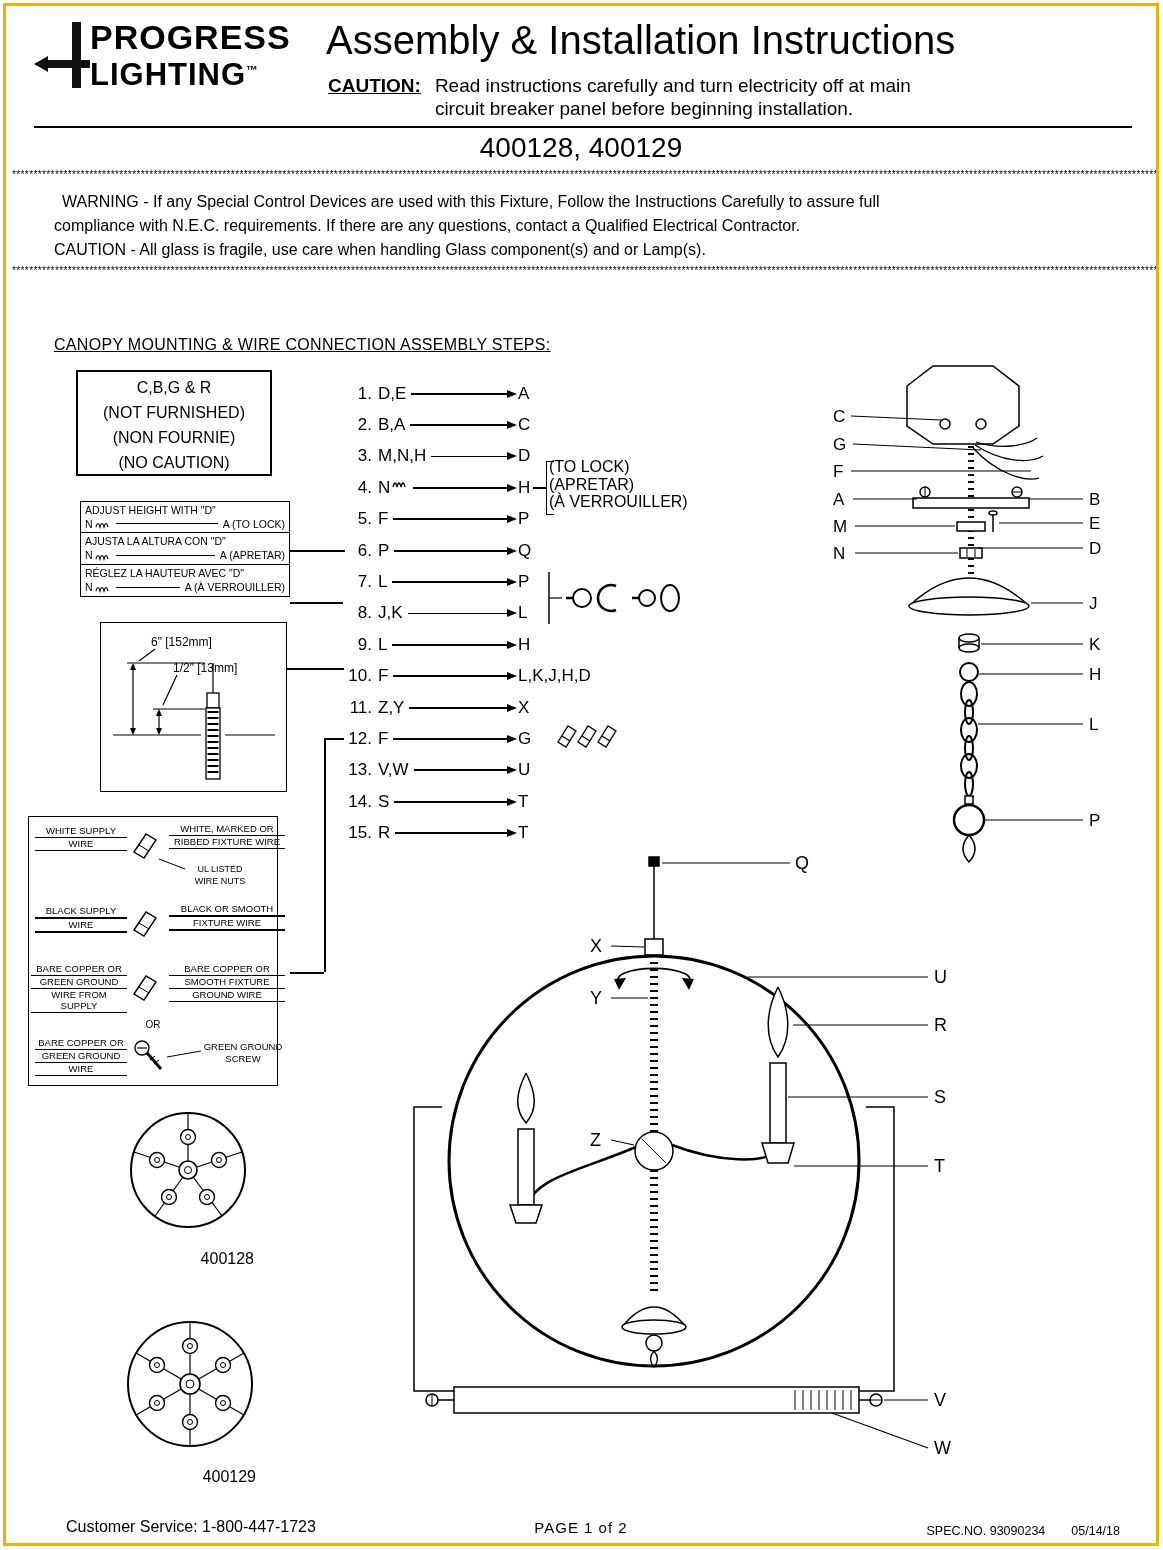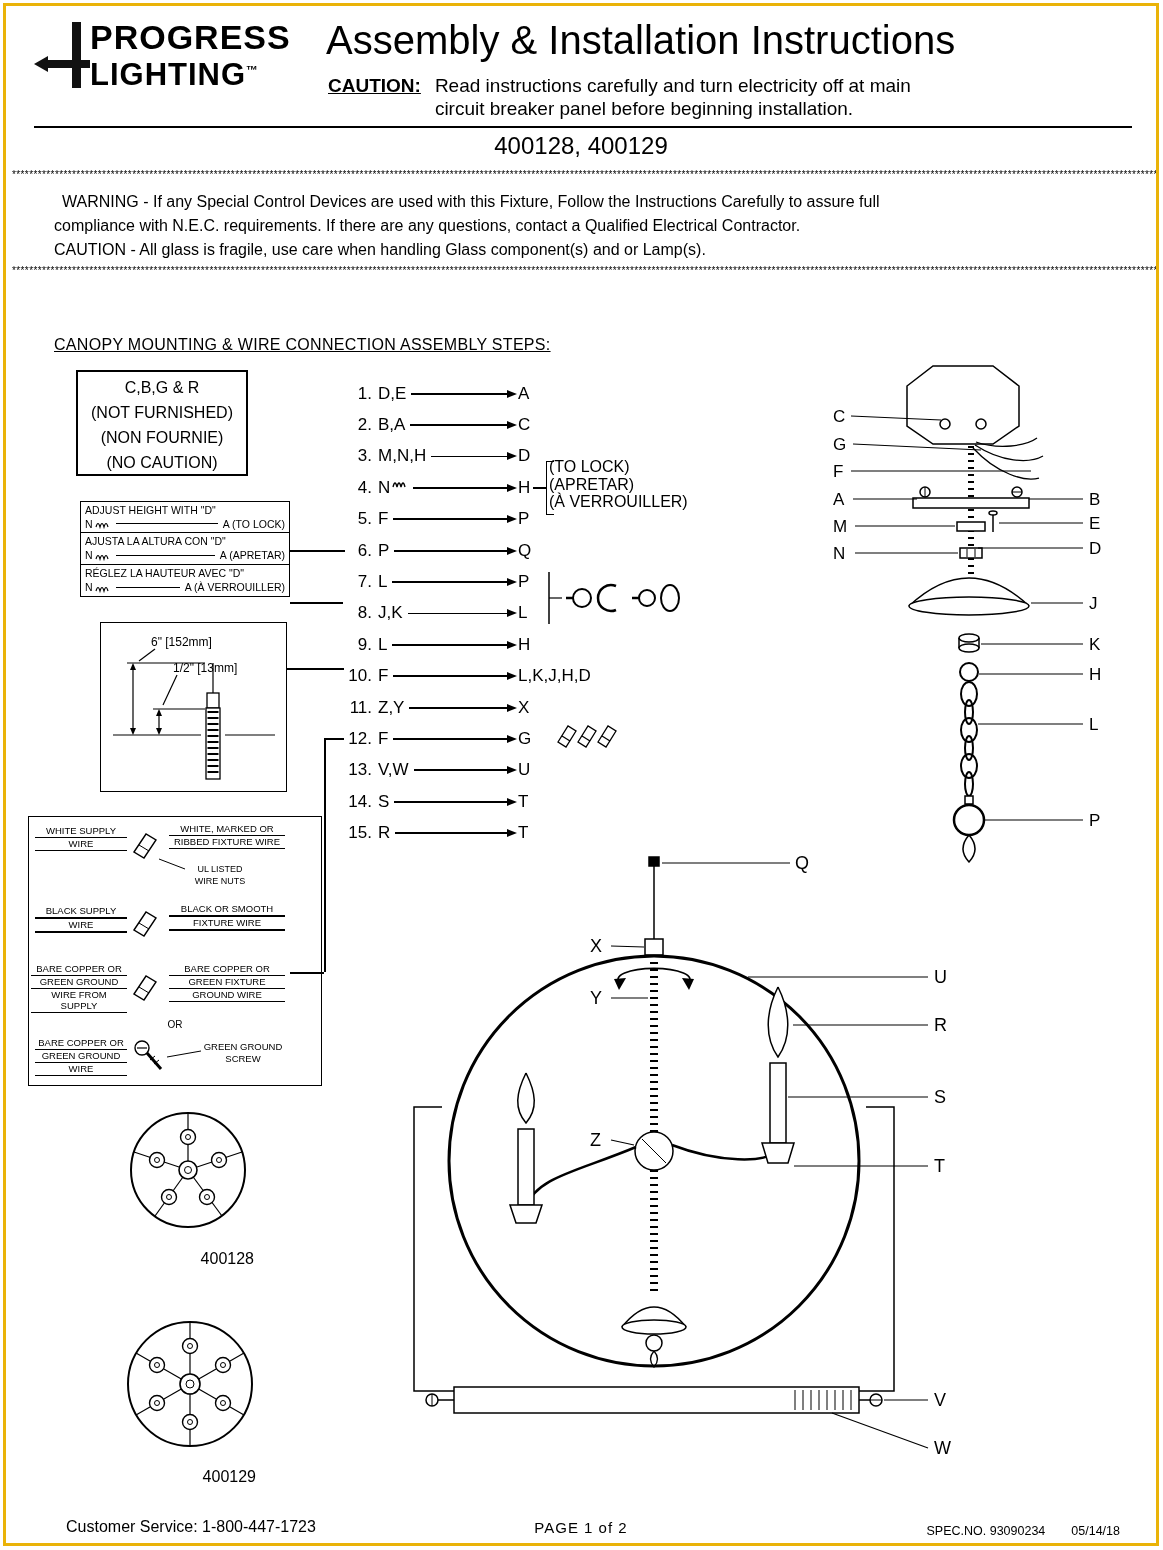--- a/index.html
+++ b/index.html
@@ -12,36 +12,36 @@
 
   
   .logo{left:26px;top:14px;width:290px;height:96px}
   .logo-line1{font-size:34px;font-weight:800;letter-spacing:1px;line-height:34px;margin-left:58px}
   .logo-line2{font-size:31px;font-weight:800;letter-spacing:1px;line-height:33px;margin-left:58px}
   .tm{font-size:12px;vertical-align:super}
   .hdr-title{left:320px;top:12px;font-size:40px;line-height:44px;white-space:nowrap}
   .caution-row{left:322px;top:68px;display:flex;gap:14px;font-size:19px;line-height:23px}
   .caution-label{font-weight:bold;text-decoration:underline;white-space:nowrap}
   .hr{left:28px;top:120px;width:1098px;height:0;border-top:2px solid #000}
-  .models{left:0;top:126px;width:100%;text-align:center;font-size:24px}
+  .models{left:0;top:126px;width:100%;text-align:center;font-size:28px}
   .stars{left:6px;width:1144px;font-size:10px;line-height:10px;white-space:nowrap;overflow:hidden;letter-spacing:.4px}
   .warning{left:48px;top:184px;width:1072px;font-size:16px;line-height:24px}
   .warning .l1{padding-left:8px}
   .section-title{left:48px;top:330px;font-size:16px;text-decoration:underline;letter-spacing:.3px}
 
   
-  .nf-box{left:70px;top:364px;width:172px;height:106px;border:2px solid #000;text-align:center;
+  .nf-box{left:70px;top:364px;width:196px;height:106px;border:2px solid #000;text-align:center;
           font-size:16px;line-height:25px;padding-top:3px}
   .adj-box{left:74px;top:496px;width:210px}
   .adj-sec{border:1.3px solid #000;margin-top:-1.3px;padding:2px 4px 3px;font-size:10.5px;line-height:12px;background:#fff}
   .adj-row{display:flex;align-items:center;gap:2px;margin-top:2px;white-space:nowrap}
   .adj-line{flex:1;border-top:1.4px solid #000;margin:0 3px}
   .meas-box{left:94px;top:616px;width:187px;height:170px;border:1.5px solid #000}
   .dim{position:absolute;font-size:12px;white-space:nowrap}
-  .wire-box{left:22px;top:810px;width:294px;height:270px;border:1.5px solid #000}
+  .wire-box{left:22px;top:810px;width:250px;height:270px;border:1.5px solid #000}
   .wlab{position:absolute;font-size:9.5px;line-height:11px;text-align:center}
   .wlab div{border-bottom:1.2px solid #000;padding:0 1px 1px}
   .wlab.thick div{border-bottom-width:2.6px}
   .wlab.mid div{border-bottom-width:1.7px}
   .wlab.noline div{border-bottom:none}
   .or-label{position:absolute;left:0;top:202px;width:100%;text-align:center;font-size:10px}
   .fixture-label{font-size:16px;text-align:right}
 
   
   .steps{left:338px;top:372px}
@@ -207,21 +207,21 @@
       <line x1="8" y1="14" x2="18" y2="20" stroke="#000" stroke-width="1"></line>
     </svg>
 
     <div class="wlab mid" style="left:2px;top:146px;width:96px">
       <div>BARE COPPER OR</div>
       <div>GREEN GROUND</div>
       <div>WIRE FROM SUPPLY</div>
     </div>
     <div class="wlab mid" style="left:140px;top:146px;width:116px">
       <div>BARE COPPER OR</div>
-      <div>GREEN FIXTURE</div>
+      <div>SMOOTH FIXTURE</div>
       <div>GROUND WIRE</div>
     </div>
     <svg width="28" height="30" style="position:absolute;left:102px;top:156px">
       <polygon points="3,21 15,3 25,9 13,27" fill="#fff" stroke="#000" stroke-width="1.4"></polygon>
       <line x1="8" y1="14" x2="18" y2="20" stroke="#000" stroke-width="1"></line>
     </svg>
 
     <div class="or-label">OR</div>
 
     <div class="wlab mid" style="left:6px;top:220px;width:92px">

